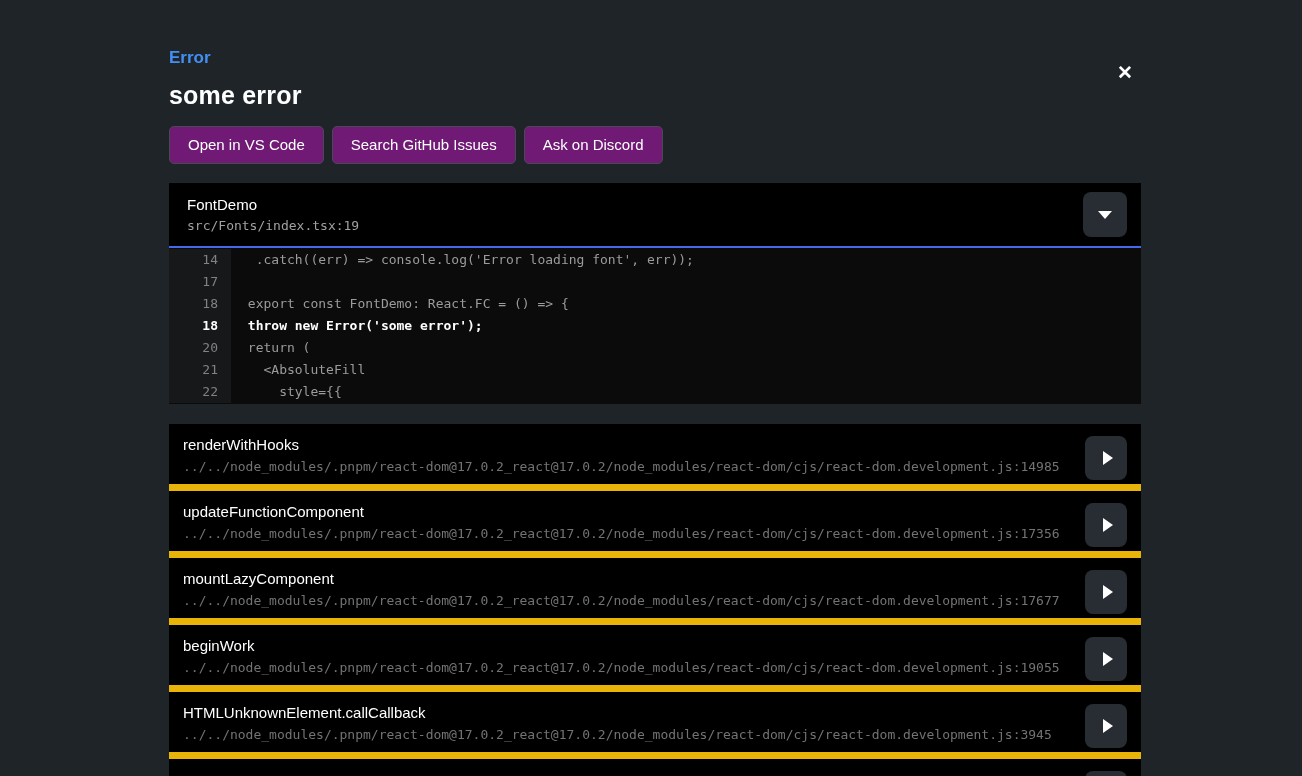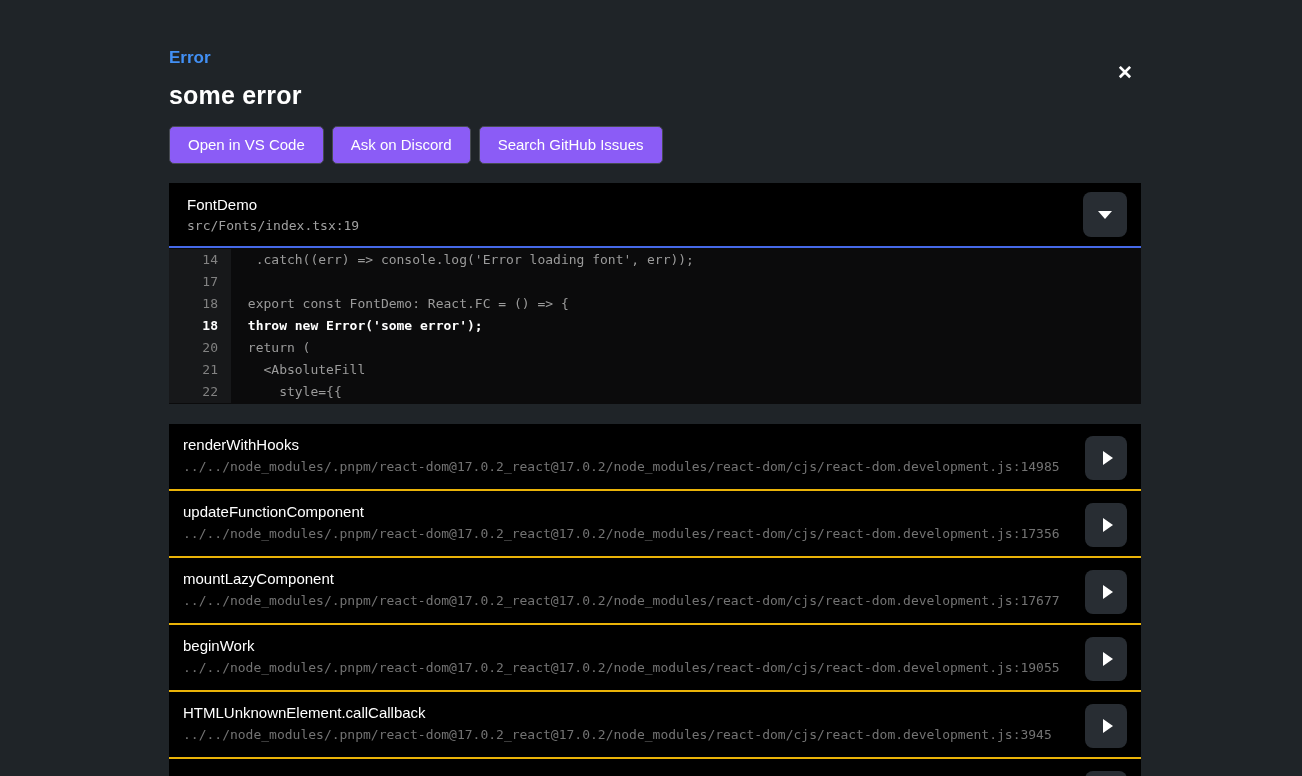--- a/index.html
+++ b/index.html
@@ -29,21 +29,21 @@
     font-weight: 700;
     color: #ffffff;
     letter-spacing: 0.2px;
   }
   .actions {
     margin-top: 16px;
     display: flex;
     gap: 8px;
   }
   .action-button {
-    background: #8b5cf6;
+    background: #701a75;
     border: 1px solid #464b51;
     border-radius: 5px;
     color: #ffffff;
     font-family: "Liberation Sans", sans-serif;
     font-size: 15px;
     padding: 0 18px;
     height: 38px;
     line-height: 36px;
     cursor: pointer;
     white-space: nowrap;
@@ -146,21 +146,21 @@
     font-weight: 700;
   }
   
   .stack-list {
     margin-top: 20px;
   }
   .stack-frame {
     position: relative;
     background: #000000;
     height: 67px;
-    border-bottom: 2px solid #eab308;
+    border-bottom: 7px solid #eab308;
     padding: 12px 14px;
   }
   .stack-frame.partial {
     height: 68px;
     border-bottom: none;
   }
   .stack-frame-title {
     color: #ffffff;
     font-size: 15px;
   }
@@ -185,22 +185,22 @@
   <span>✕</span>
 </button>
 
 <div class="content">
 
   <div class="kicker">Error</div>
   <div class="error-title">some error</div>
 
   <div class="actions">
     <button class="action-button">Open in VS Code</button>
+    <button class="action-button">Search GitHub Issues</button>
     <button class="action-button">Ask on Discord</button>
-    <button class="action-button">Search GitHub Issues</button>
   </div>
 
   <div class="code-frame">
     <div class="code-frame-header">
       <div class="fn-name">FontDemo</div>
       <div class="location">src/Fonts/index.tsx:19</div>
       <button class="icon-button">
         <span class="chevron-down-glyph"></span>
       </button>
     </div>

